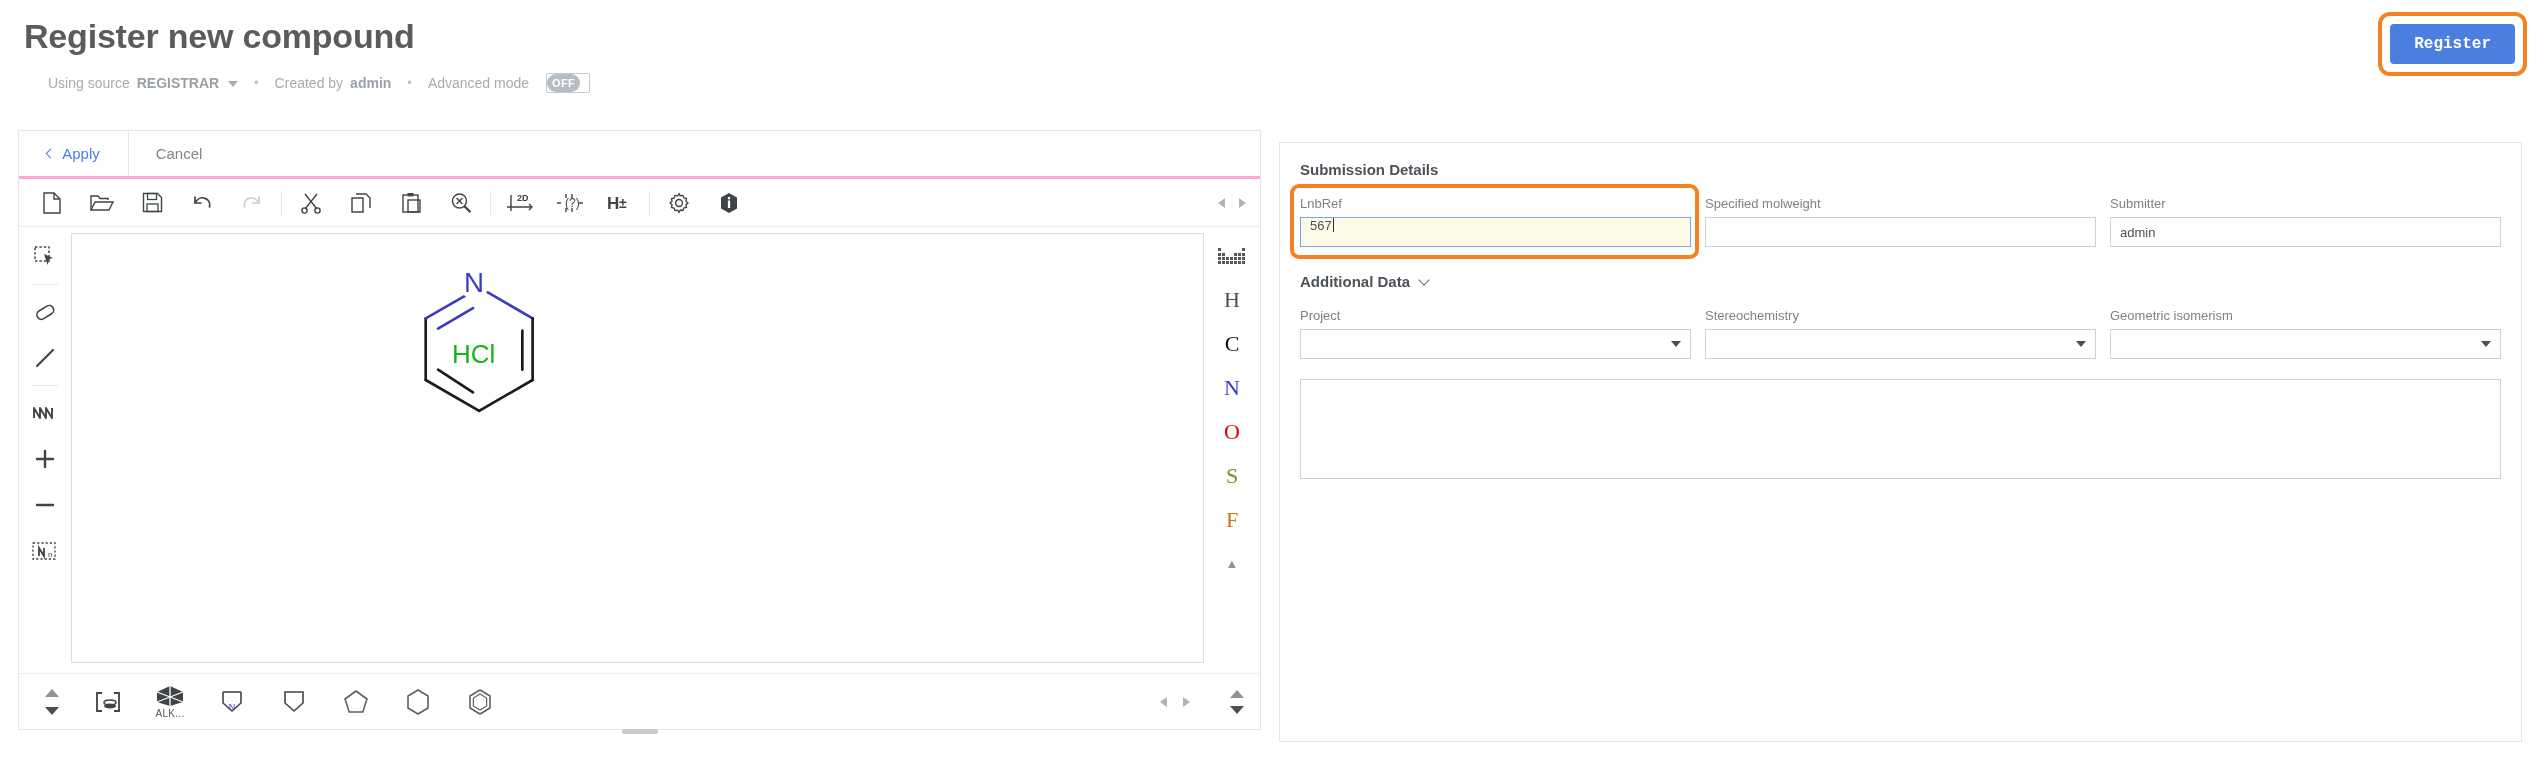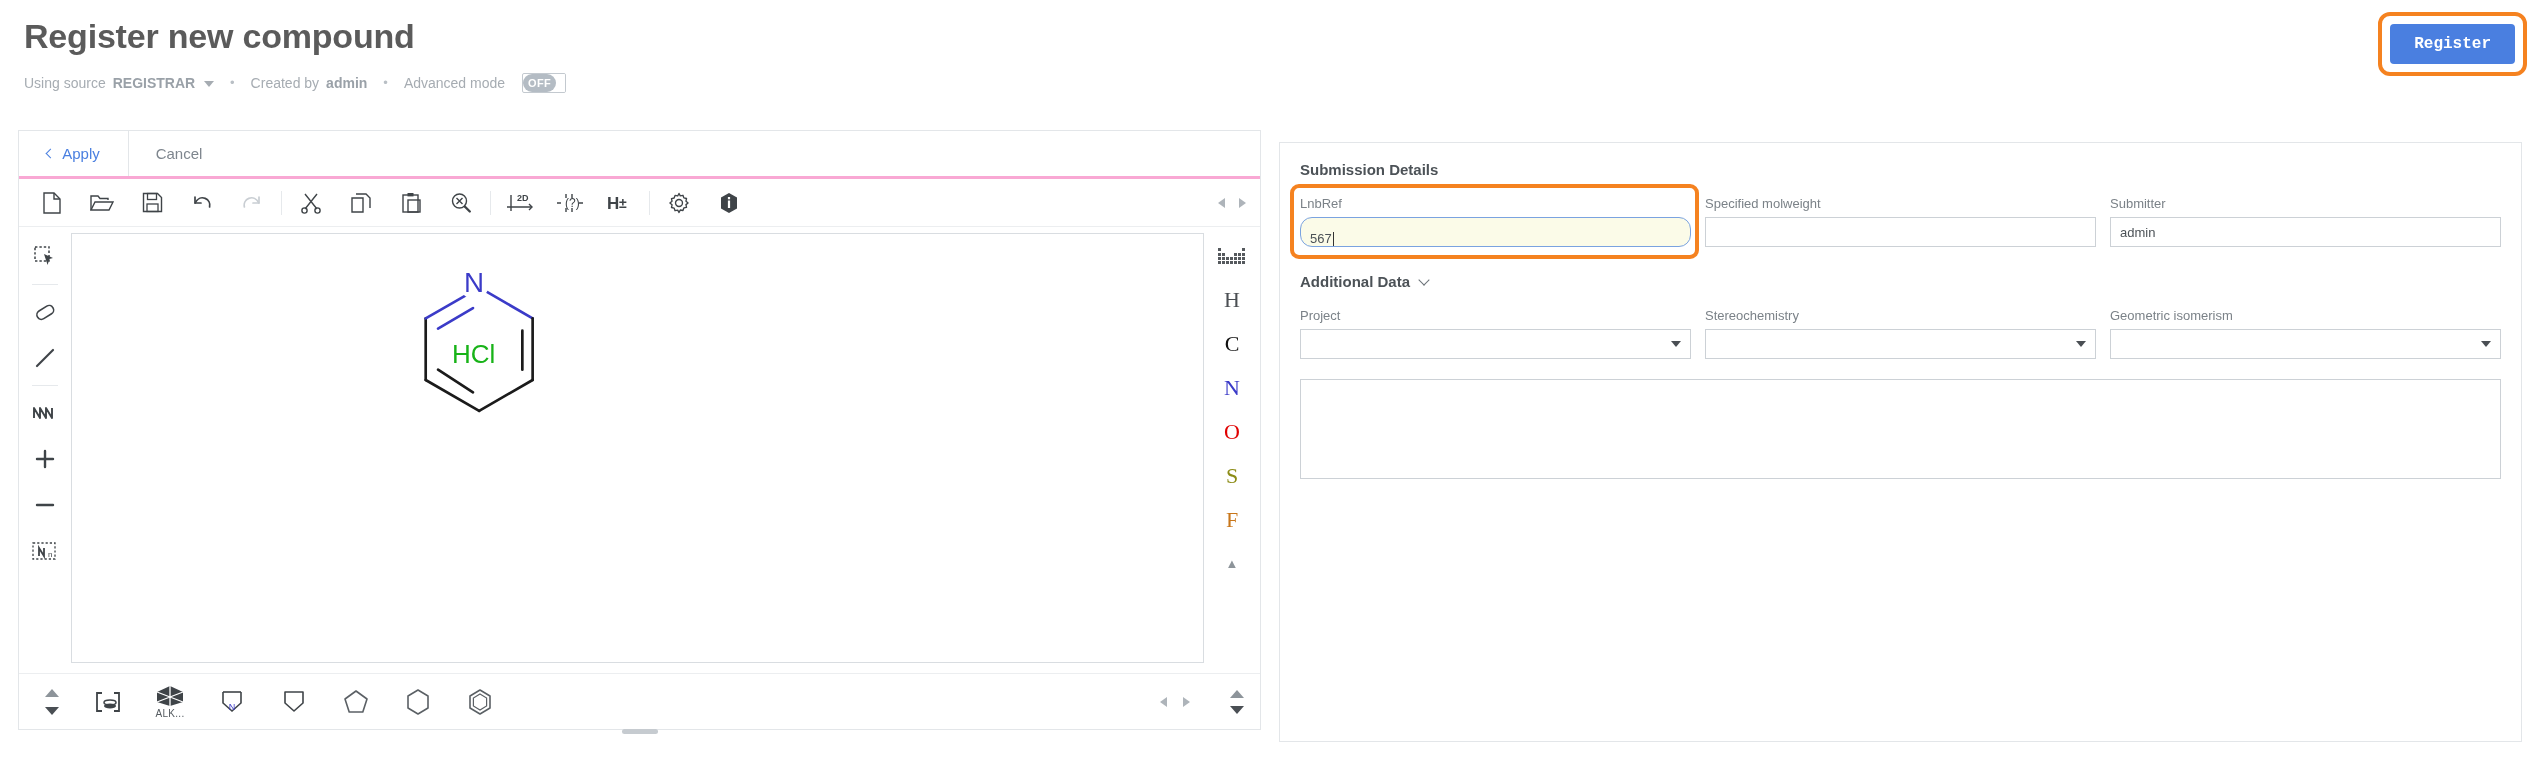--- a/index.html
+++ b/index.html
@@ -13,21 +13,21 @@
   }
 
   
   .page-header { position:relative; padding:16px 24px 0 24px; height:130px; }
   .page-title {
     font-size:34px; font-weight:bold; color:#5b5b5b;
     letter-spacing:-0.2px; line-height:1.2; margin:0;
   }
   .subline {
     margin-top:16px; display:flex; align-items:center;
-    font-size:14px; color:#a6acb2;
+    font-size:14px; color:#a6acb2;margin-left:24px;
   }
   .subline .lbl { margin-right:7px; }
   .subline .strong { font-weight:bold; color:#9aa1a8; }
   .dropdown-caret {
     display:inline-block; margin-left:5px;
     width:0;height:0;border-left:5px solid transparent;border-right:5px solid transparent;
     border-top:6px solid #a6acb2; vertical-align:middle;
   }
   .dot-sep { margin:0 16px; color:#b9bfc5; font-size:13px; }
   .toggle-pill {
@@ -547,21 +547,21 @@
   <div class="panel form-panel">
 
     <div class="section-title">
       <span>Submission Details</span>
     </div>
 
     <div class="field-row">
       <div class="field">
         <div class="highlight-box"></div>
         <label class="field-label">LnbRef</label>
-        <div class="field-input lnb-input" style="display:flex;align-items:flex-end;border-radius:12px;">
+        <div class="field-input lnb-input" style="display:flex;align-items:flex-start;">
           <span>567</span>
             <span class="caretbar"></span>
         </div>
       </div>
 
       <div class="field">
         <label class="field-label">Specified molweight</label>
         <input class="field-input" type="text" value="" style="">
       </div>
 

